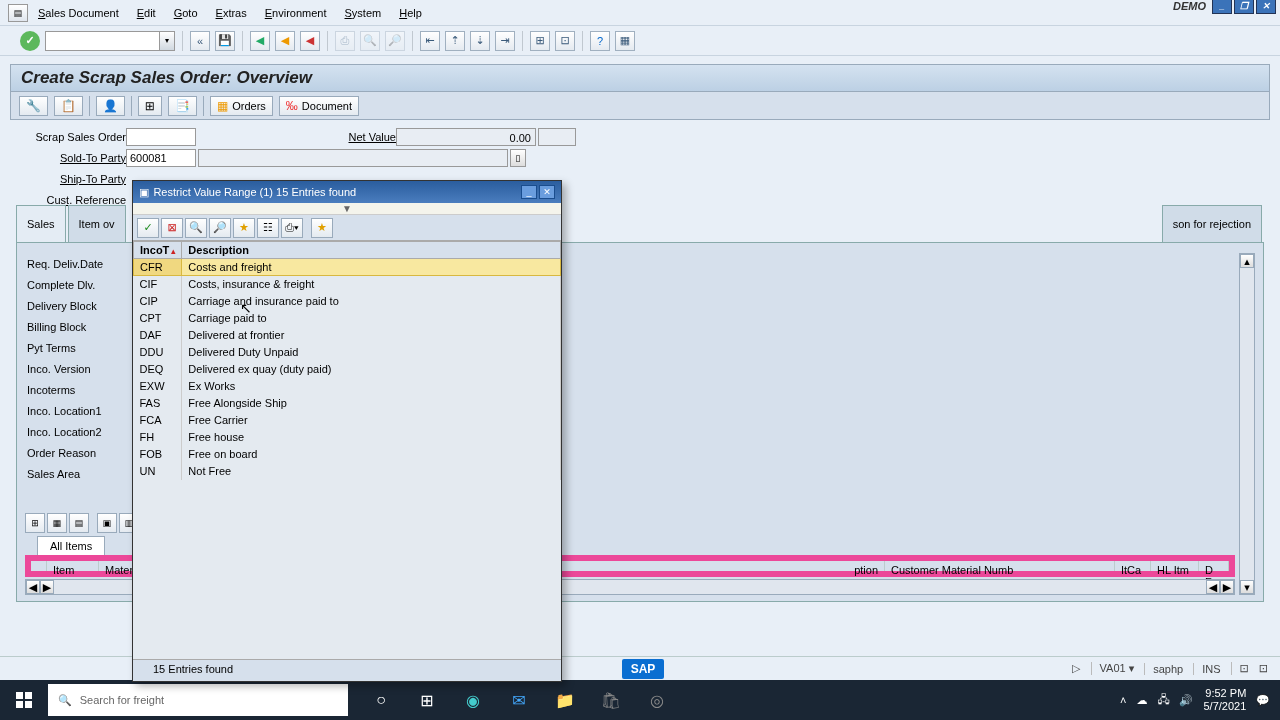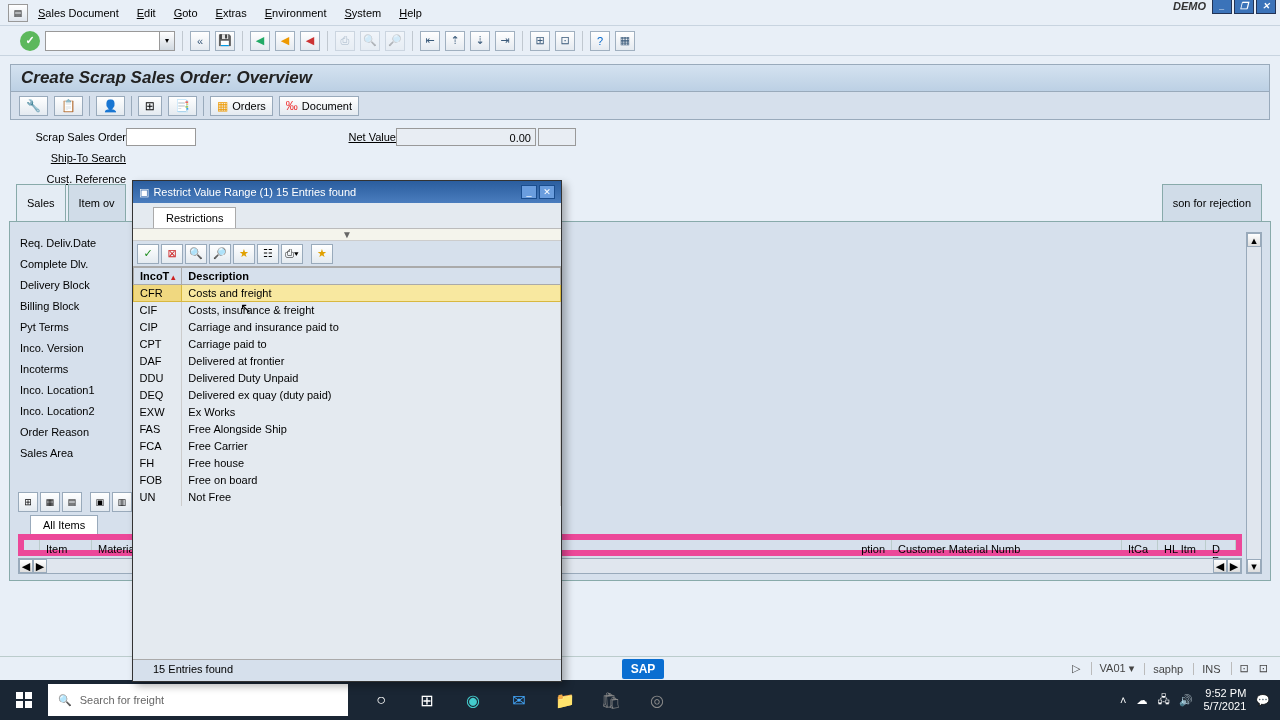--- a/index.html
+++ b/index.html
@@ -34,21 +34,21 @@
   .txt-input { border: 1px solid #999; background: #fff; height: 18px; padding: 0 3px; }
   .ro-input { border: 1px solid #999; background: #e8edf3; height: 18px; }
   .net-value-label { margin-left: 90px; text-decoration: underline; width: 80px; }
   .net-value-box { width: 140px; text-align: right; padding-right: 4px; line-height: 18px; border: 1px solid #999; background: #e8edf3; height: 18px; }
   .net-cur { width: 38px; margin-left: 2px; border: 1px solid #999; background: #e8edf3; height: 18px; }
   .search-btn { width: 16px; height: 18px; border: 1px solid #999; background: linear-gradient(#fff,#ddd); margin-left: 2px; font-size: 9px; display:flex; align-items:center; justify-content:center; }
 
   .tabstrip { margin: 8px 16px 0; display: flex; align-items: flex-end; height: 24px; position: relative; }
   .tab { border: 1px solid #8aa; border-bottom: none; background: #d0dce8; padding: 12px 10px; margin-right: 2px; }
   .tab.active { background: #e4ecf4; }
-  .tab-body { margin: 0 9px; border: 1px solid #8aa; background: #d6e0ec; height: 360px; position: relative; }
+  .tab-body { margin: 0 16px; border: 1px solid #8aa; background: #d6e0ec; height: 360px; position: relative; }
   
   .side-labels { position: absolute; left: 10px; top: 10px; }
   .side-labels div { height: 21px; display:flex; align-items:center; }
   
   .items-bar { position: absolute; left: 8px; top: 270px; display: flex; gap: 2px; }
   .items-bar .mini { width: 20px; height: 20px; border: 1px solid #9ab; background: linear-gradient(#fff,#e4eaf0); display:flex; align-items:center; justify-content:center; font-size:9px; }
   .all-items { position: absolute; left: 20px; top: 293px; border: 1px solid #9ab; background: #fff; padding: 3px 12px; }
   .grid-header { position: absolute; left: 8px; top: 312px; right: 28px; height: 22px; background: #d6e0ec; border: 6px solid #ec4899; display: flex; }
   .gh { border-right: 1px solid #bcc; padding: 3px 6px; }
   .hscroll { position: absolute; left: 8px; bottom: 6px; right: 28px; height: 16px; border: 1px solid #9ab; background: #e0e6ee; display: flex; justify-content: space-between; font-size: 9px; }
@@ -185,21 +185,27 @@
 
 <div class="form-area">
   <div class="form-row">
     <label>Scrap Sales Order</label>
     <input class="txt-input" style="width: 70px;">
     <label class="net-value-label">Net Value</label>
     <div class="net-value-box">0.00</div>
     <div class="net-cur"></div>
   </div>
   <div class="form-row">
-    <label class="ul-label">Ship-To Search</label>
+    <label class="ul-label">Sold-To Party</label>
+    <input class="txt-input" style="width: 70px;" value="600081">
+    <div class="ro-input" style="width:310px; margin-left:2px;"></div>
+    <div class="search-btn">▯</div>
+  </div>
+  <div class="form-row">
+    <label class="ul-label">Ship-To Party</label>
   </div>
   <div class="form-row">
     <label class="ul-label">Cust. Reference</label>
   </div>
 </div>
 
 <div class="tabstrip">
   <div class="tab active">Sales</div>
   <div class="tab">Item ov</div>
   <div style="flex:1"></div>
@@ -270,23 +276,20 @@
 
 <div class="popup">
   <div class="popup-title">
     <span class="ic">▣</span>
     <span>Restrict Value Range (1)   15 Entries found</span>
     <div class="wbtns">
       <div>_</div>
       <div>✕</div>
     </div>
   </div>
-  <div class="popup-tab">
-    <div class="pt">Restrictions</div>
-  </div>
   <div class="filter-row">▼</div>
   <div class="popup-toolbar">
     <div class="pbtn green">✓</div>
     <div class="pbtn red">⊠</div>
     <div class="pbtn">🔍</div>
     <div class="pbtn">🔎</div>
     <div class="pbtn star">★</div>
     <div class="pbtn">☷</div>
     <div class="pbtn">⎙▾</div>
     <div class="pbtn lone star">★</div>

